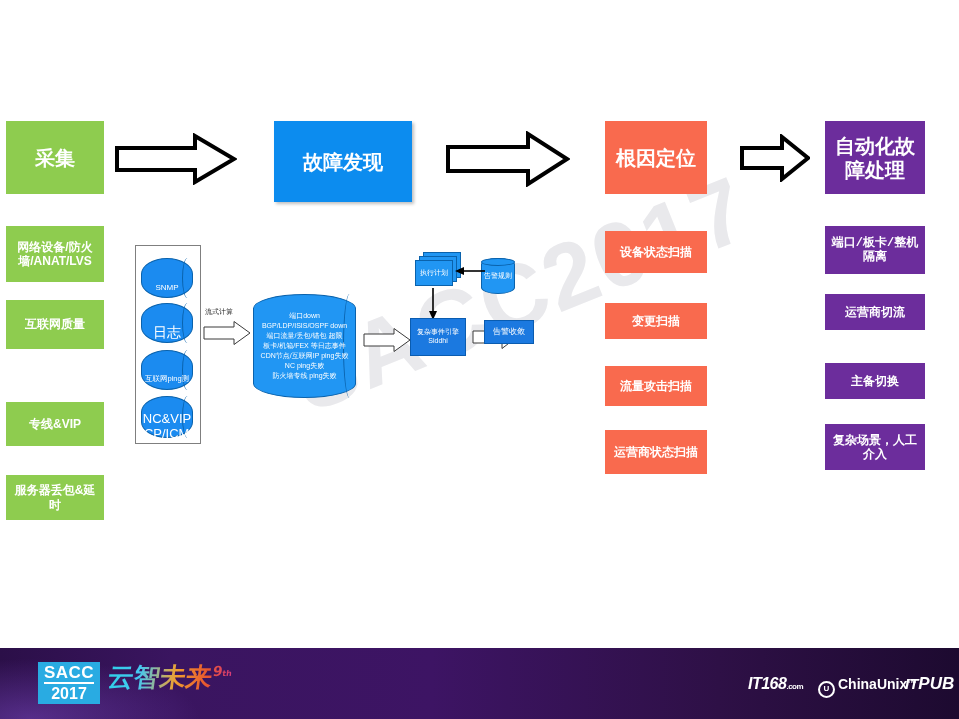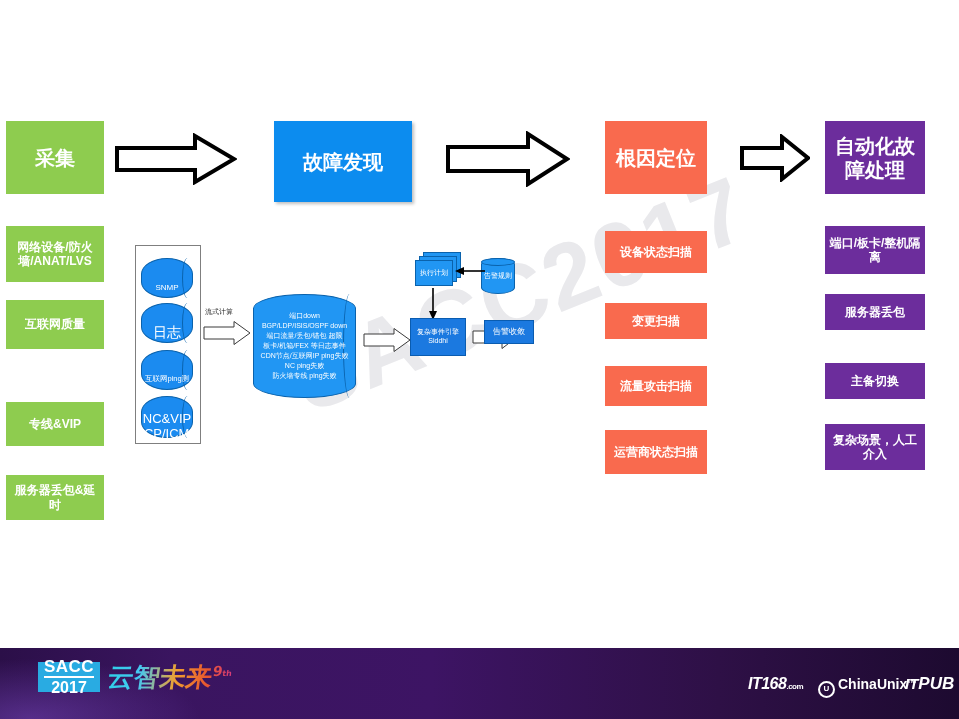--- a/index.html
+++ b/index.html
@@ -106,21 +106,21 @@
   .footer{
     position:absolute;left:0;top:648px;width:959px;height:71px;
     background:linear-gradient(90deg,#2b0f48 0%,#3a1560 18%,#3d1464 45%,#2e1046 75%,#1d0a30 100%);
     overflow:hidden;
   }
   .footer .mnt{
     position:absolute;left:-20px;bottom:0;width:250px;height:71px;
     background:radial-gradient(ellipse at 20% 100%, rgba(120,70,190,.55) 0%, rgba(60,25,100,0) 60%);
   }
   .sacc-logo{
-    position:absolute;left:38px;top:662px;width:62px;height:30px;background:#29ABE2;
+    position:absolute;left:38px;top:662px;width:62px;height:42px;background:#29ABE2;
     color:#fff;text-align:center;font-weight:bold;line-height:1.0;
     display:flex;flex-direction:column;align-items:center;justify-content:center;
   }
   .sacc-logo .s1{font-size:17px;letter-spacing:.5px;border-bottom:2px solid #fff;padding-bottom:1px;}
   .sacc-logo .s2{font-size:16px;margin-top:2px;}
   .cn-logo{
     position:absolute;left:108px;top:660px;font-size:26px;font-weight:bold;
     font-family:"DejaVu Sans",sans-serif;
     background:linear-gradient(90deg,#2fd0e8 0%,#45c7f0 25%,#f0a030 55%,#e8582e 80%,#d63a7a 100%);
     -webkit-background-clip:text;background-clip:text;color:transparent;
@@ -287,25 +287,25 @@
   <div class="box orange sub" style="left:605px;top:303px;width:102px;height:36px;">
     <span>变更扫描</span>
   </div>
   <div class="box orange sub" style="left:605px;top:366px;width:102px;height:40px;">
     <span>流量攻击扫描</span>
   </div>
   <div class="box orange sub" style="left:605px;top:430px;width:102px;height:44px;">
     <span>运营商状态扫描</span>
   </div>
 
-  <div class="box purple sub" style="left:825px;top:226px;width:100px;height:48px;">
+  <div class="box purple sub" style="left:825px;top:226px;width:100px;height:48px;font-family:Liberation Mono, monospace;">
     <span>端口/板卡/整机隔离</span>
   </div>
   <div class="box purple sub" style="left:825px;top:294px;width:100px;height:36px;">
-    <span>服务器丢包</span>
+    <span>运营商切流</span>
   </div>
   <div class="box purple sub" style="left:825px;top:363px;width:100px;height:36px;">
     <span>主备切换</span>
   </div>
   <div class="box purple sub" style="left:825px;top:424px;width:100px;height:46px;">
     <span>复杂场景，人工介入</span>
   </div>
 
   <div class="footer">
     <div class="mnt"></div>

